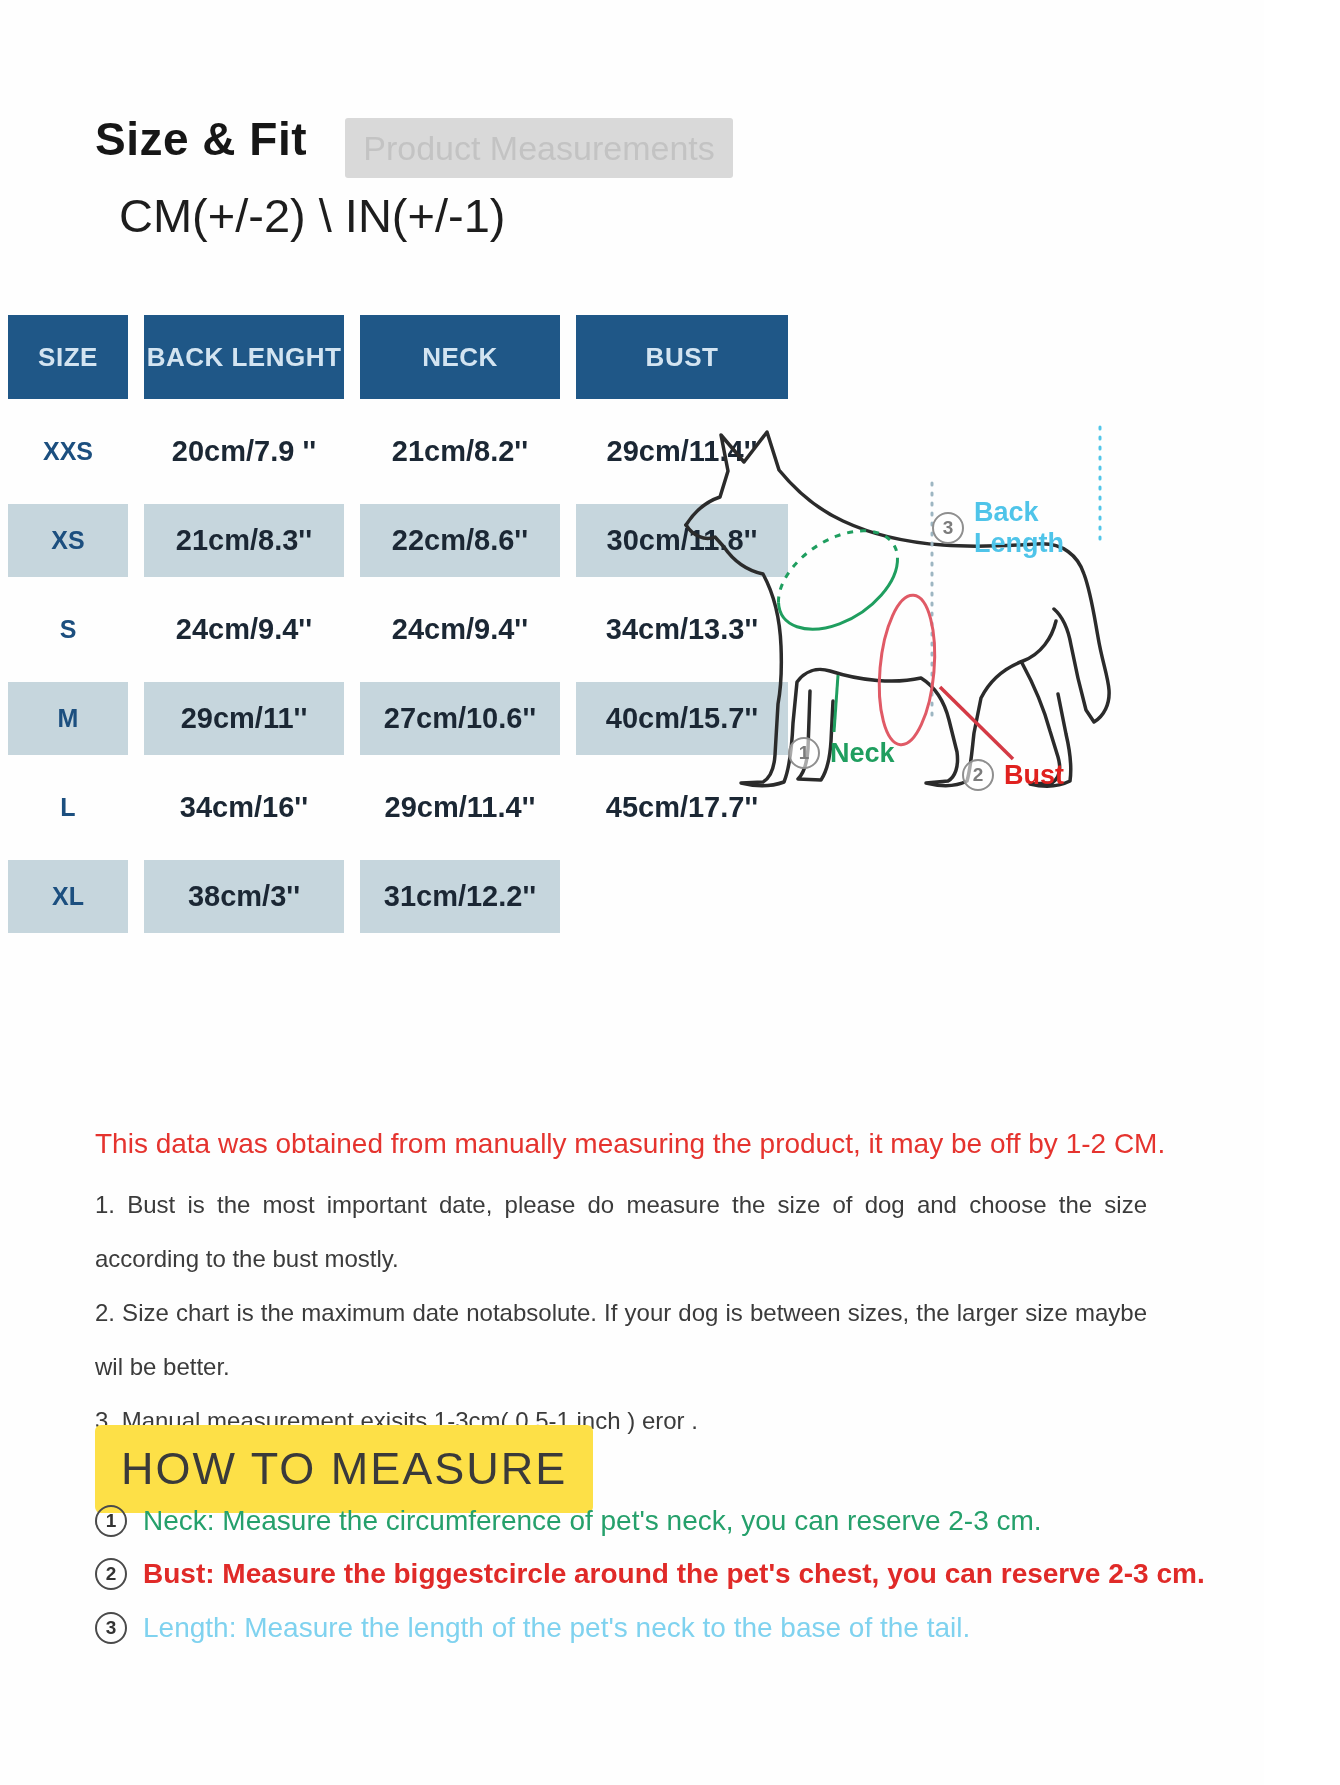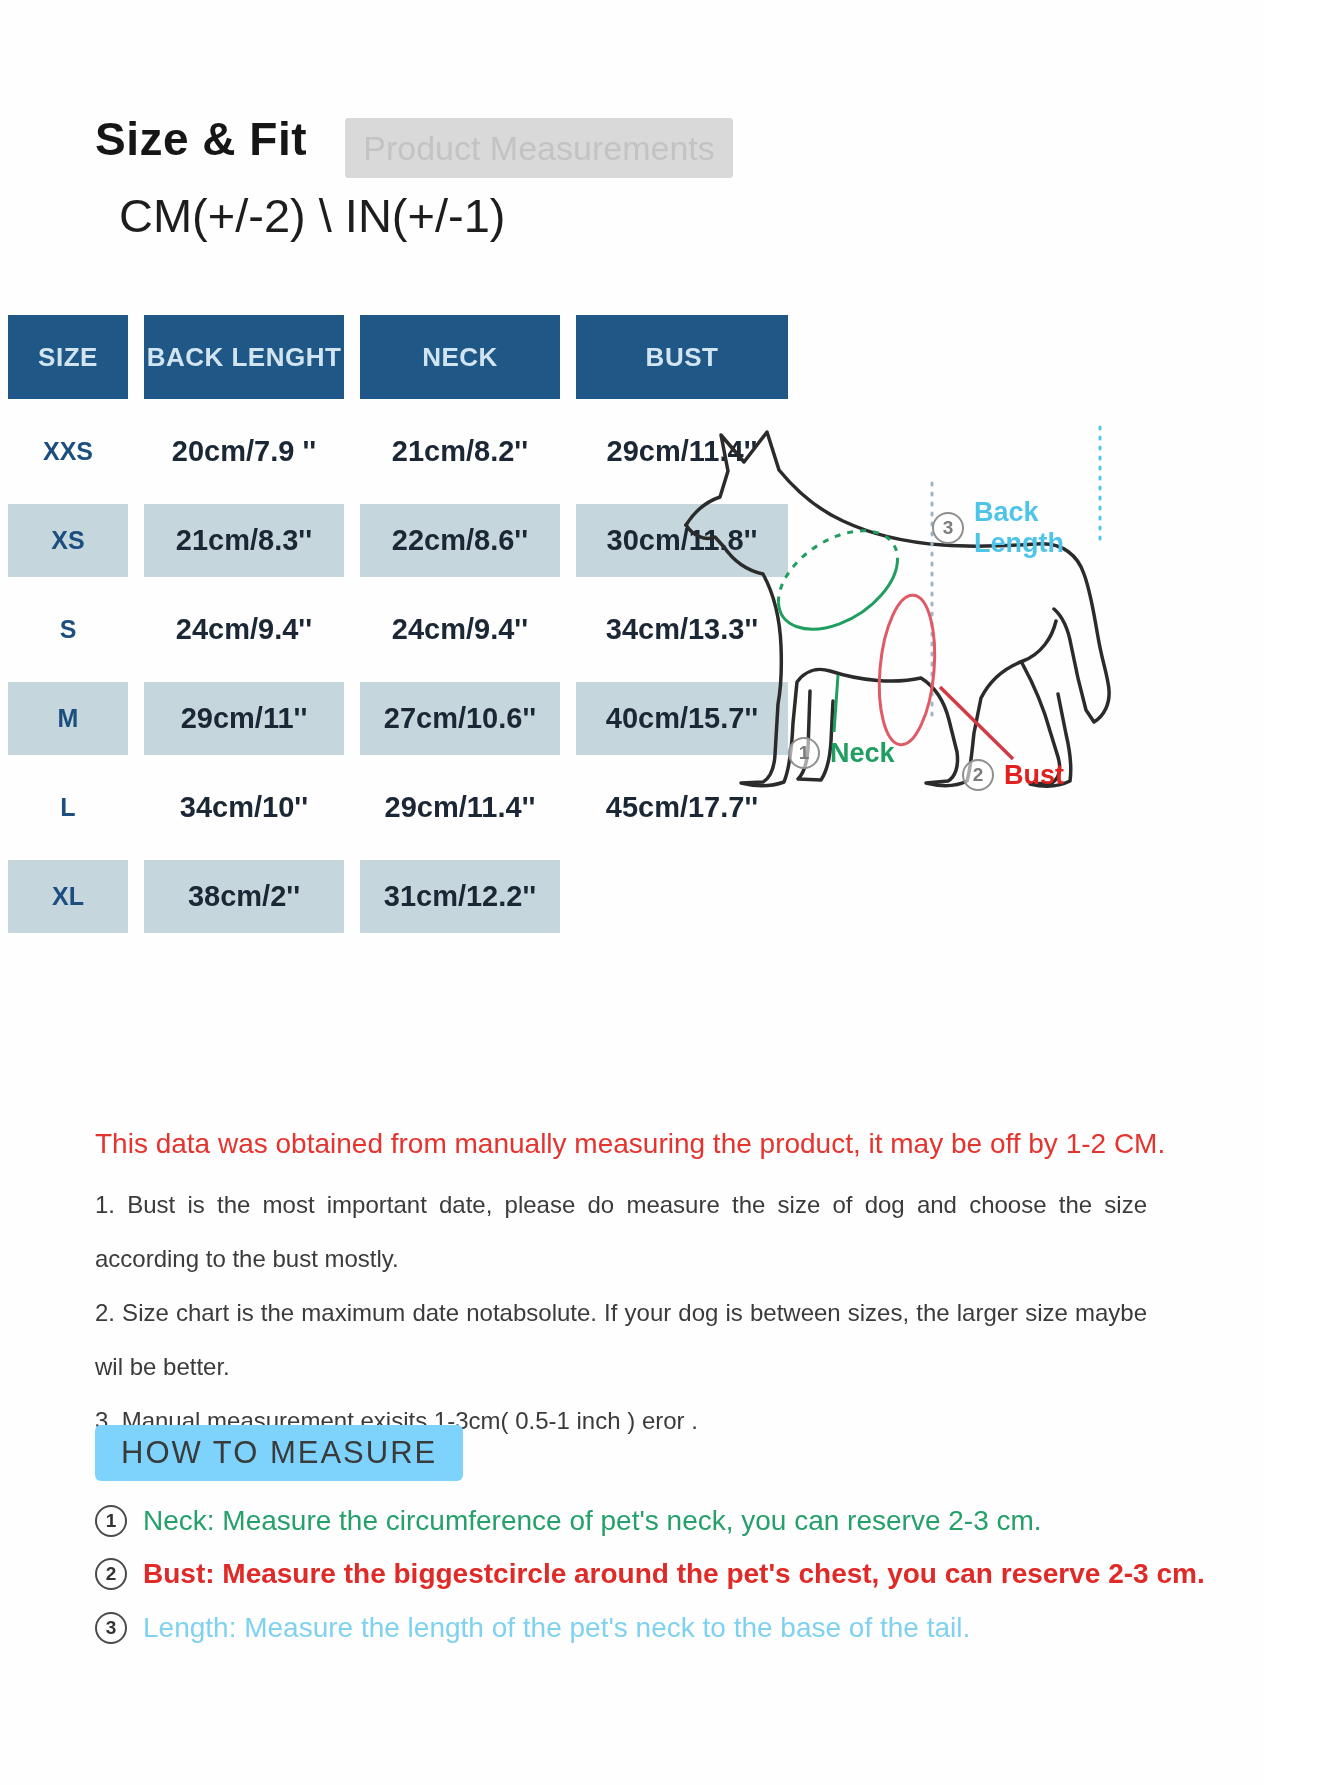--- a/index.html
+++ b/index.html
@@ -27,22 +27,22 @@
         display:flex;align-items:center;justify-content:center;font-size:19px;font-weight:bold;background:rgba(255,255,255,.6);}
   .lbl-backlength{left:252px;top:72px;color:#4fc4e9;font-size:27px;}
   .lbl-neck{left:108px;top:312px;color:#1f9e5f;font-size:27px;}
   .lbl-bust{left:282px;top:334px;color:#e0211f;font-size:27px;}
 
   .disclaimer{position:absolute;left:95px;top:1128px;width:1100px;font-size:28px;color:#e5332e;}
   .notes{position:absolute;left:95px;top:1178px;width:1052px;font-size:24px;line-height:54px;color:#3b3b3b;}
   .notes p{margin:0;text-align:justify;}
   .notes p:last-child{text-align:left;}
 
-  .howto-badge{position:absolute;left:95px;top:1425px;background:#7dd3fc;color:#3a3a3a;font-size:31px;
-               letter-spacing:2px;padding:10px 26px;border-radius:6px;}
+  .howto-badge{position:absolute;left:95px;top:1425px;background:#fde047;color:#3a3a3a;font-size:45px;
+               letter-spacing:2px;padding:18px 26px;border-radius:6px;}
   .step{position:absolute;left:95px;display:flex;align-items:center;gap:16px;font-size:28px;}
   .step .circ{border-color:#4a4a4a;color:#333;background:transparent;}
   .step1{top:1505px;color:#25a06b;}
   .step2{top:1558px;color:#e02a28;font-weight:bold;}
   .step3{top:1612px;color:#7fd2ef;}
 </style>
 </head>
 <body>
 
 <div class="canvas">
@@ -71,26 +71,26 @@
     <div class="td">24cm/9.4''</div>
     <div class="td">24cm/9.4''</div>
     <div class="td">34cm/13.3''</div>
 
     <div class="td size alt">M</div>
     <div class="td alt">29cm/11''</div>
     <div class="td alt">27cm/10.6''</div>
     <div class="td alt">40cm/15.7''</div>
 
     <div class="td size">L</div>
-    <div class="td">34cm/10''</div>
+    <div class="td">34cm/16''</div>
     <div class="td">29cm/11.4''</div>
     <div class="td">45cm/17.7''</div>
 
     <div class="td size alt">XL</div>
-    <div class="td alt">38cm/2''</div>
+    <div class="td alt">38cm/3''</div>
     <div class="td alt">31cm/12.2''</div>
   </div>
 
   <div class="diagram">
     <svg width="450" height="375" viewBox="0 0 450 375">
       <g fill="none" stroke="#2b2b2b" stroke-width="3.5" stroke-linecap="round" stroke-linejoin="round">
         <path d="M 6 100 C 16 84 28 76 40 72 L 48 46 L 41 10 L 64 37 L 87 7 L 99 45
           C 117 67 139 85 163 96 C 197 112 233 118 263 120 C 301 123 335 120 357 119
           C 383 117 398 131 404 149 C 411 168 414 190 418 212 C 422 236 428 251 429 265
           C 430 279 424 291 414 297 L 406 285 C 400 263 395 241 391 220 C 388 203 382 191 374 184"></path>

